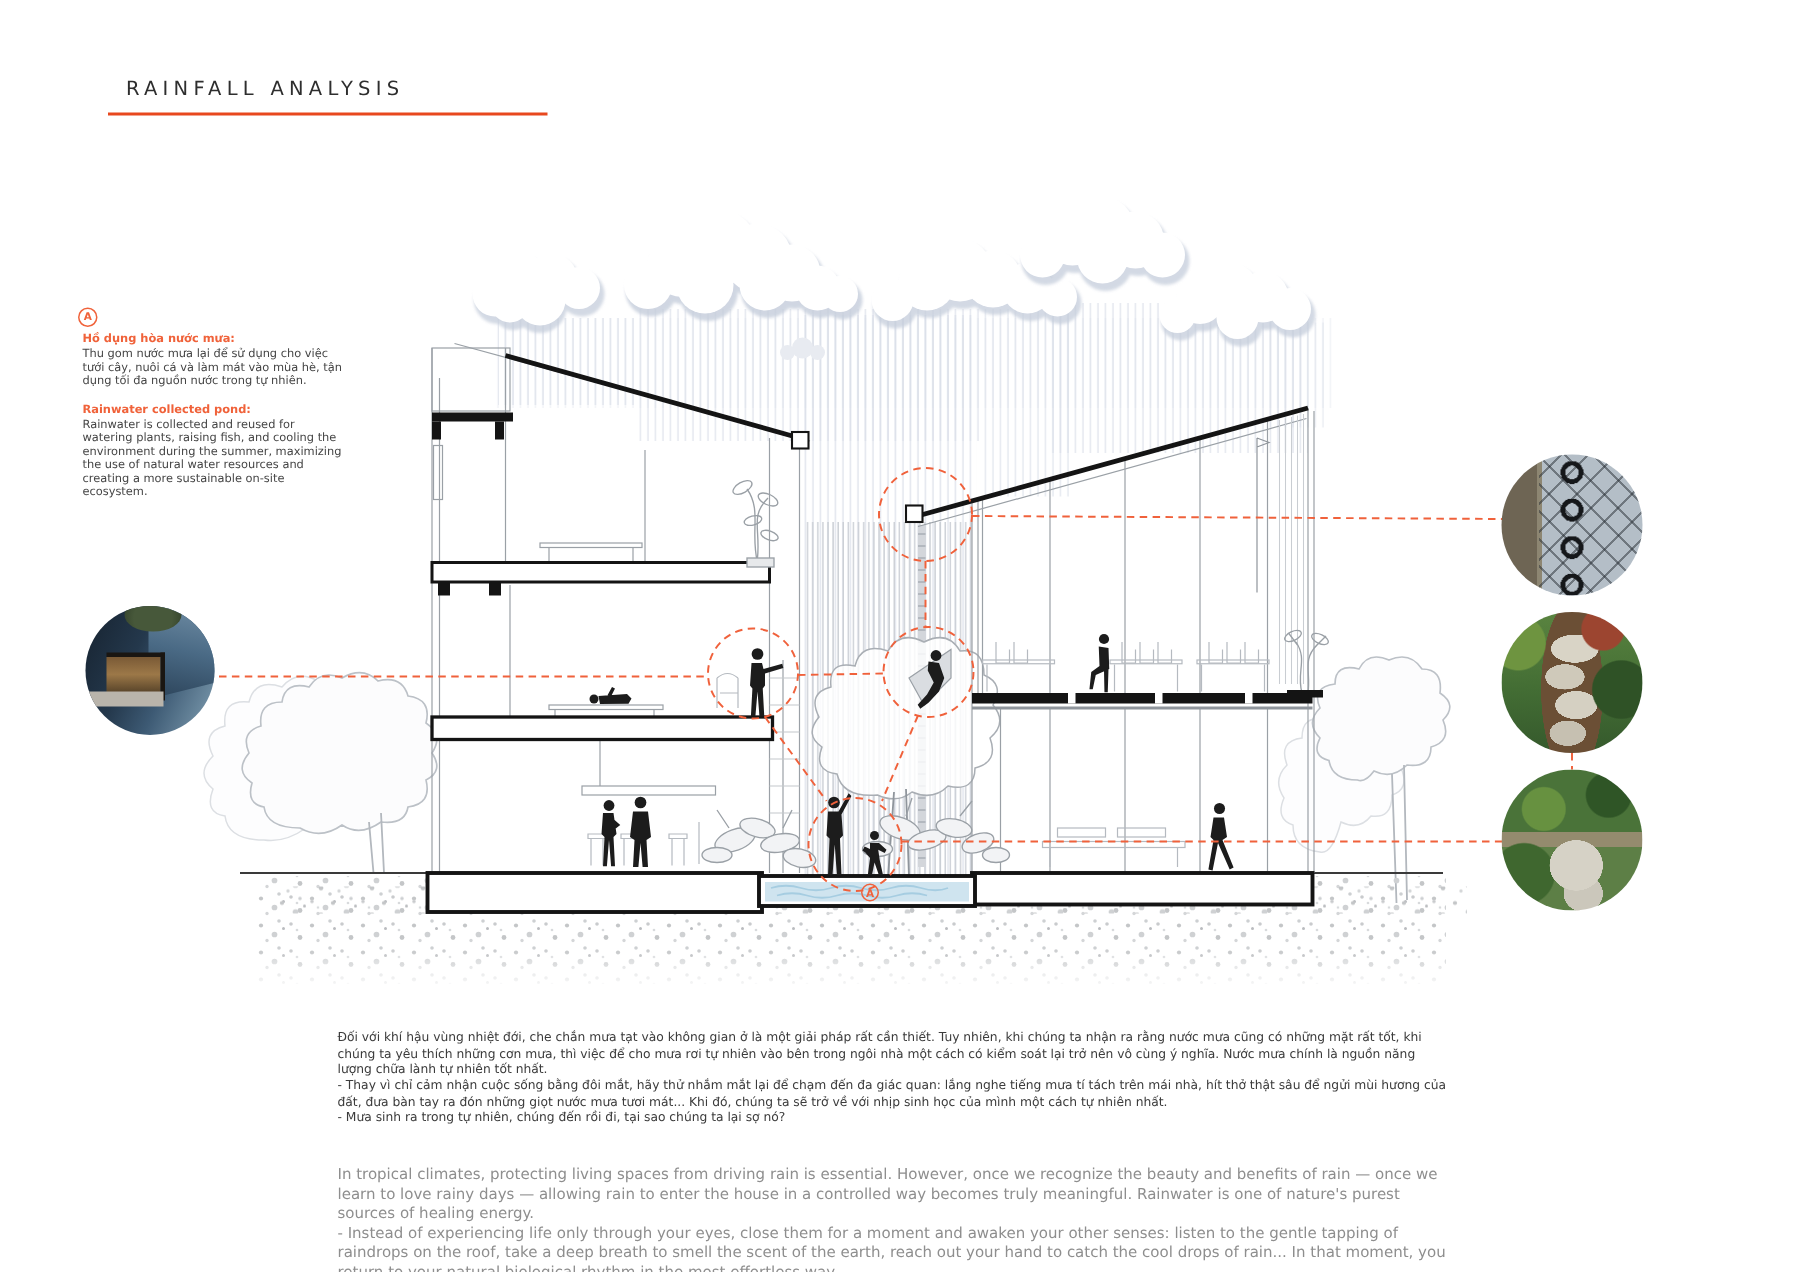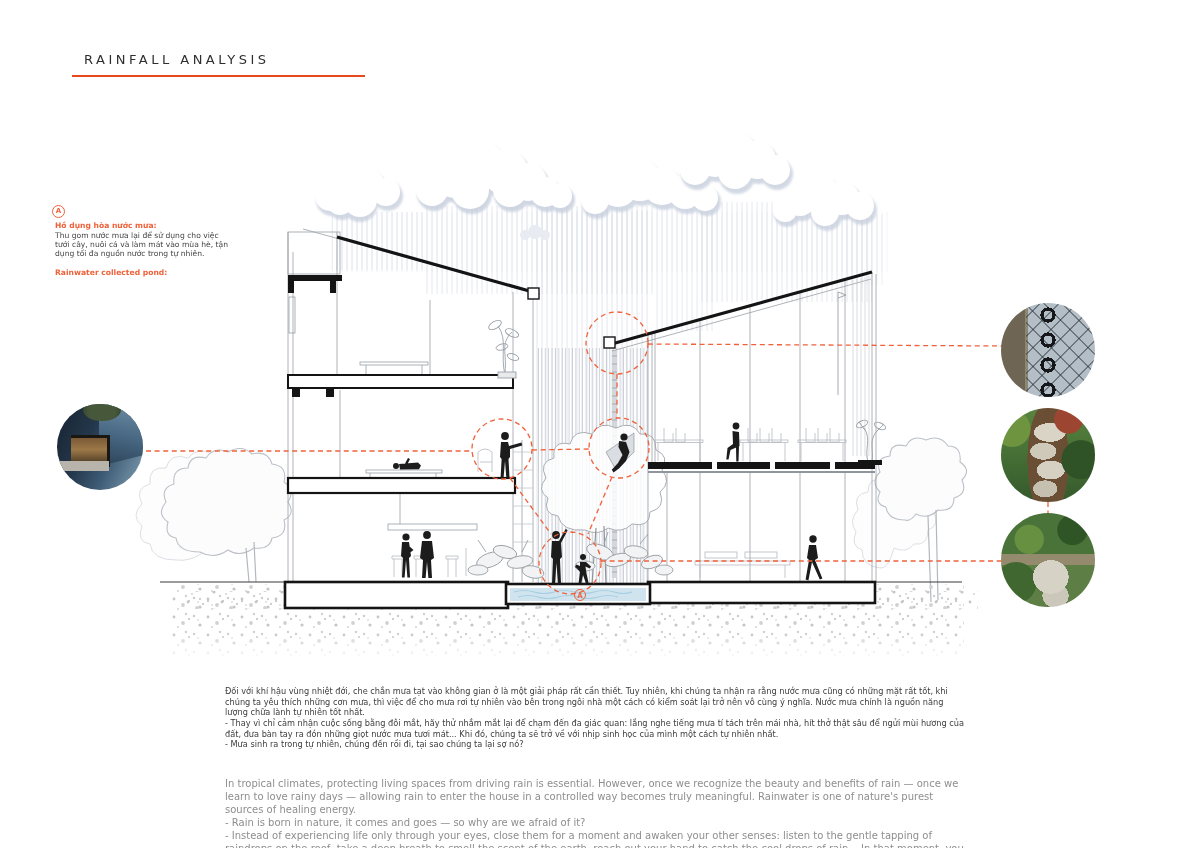--- a/index.html
+++ b/index.html
@@ -430,30 +430,30 @@
 </svg>
 
 <div class="abs page-title" data-name="page-title">RAINFALL ANALYSIS</div>
 <div class="abs title-rule" data-name="title-underline"></div>
 
 <div class="abs marker-a" data-name="legend-marker-a">A</div>
 <div class="abs legend" data-name="legend-block">
   <p class="hd" data-name="legend-heading-vi">Hồ dụng hòa nước mưa:</p>
   <p class="bd" data-name="legend-body-vi">Thu gom nước mưa lại để sử dụng cho việc tưới cây, nuôi cá và làm mát vào mùa hè, tận dụng tối đa nguồn nước trong tự nhiên.</p>
   <p class="hd" data-name="legend-heading-en">Rainwater collected pond:</p>
+  <p class="bd" data-name="legend-body-en">Rainwater is collected and reused for watering plants, raising fish, and cooling the environment during the summer, maximizing the use of natural water resources and creating a more sustainable on-site ecosystem.</p>
 </div>
 
 <div class="abs para-vi" data-name="footer-paragraph-vi">
   <div data-name="footer-vi-text">Đối với khí hậu vùng nhiệt đới, che chắn mưa tạt vào không gian ở là một giải pháp rất cần thiết. Tuy nhiên, khi chúng ta nhận ra rằng nước mưa cũng có những mặt rất tốt, khi chúng ta yêu thích những cơn mưa, thì việc để cho mưa rơi tự nhiên vào bên trong ngôi nhà một cách có kiểm soát lại trở nên vô cùng ý nghĩa. Nước mưa chính là nguồn năng lượng chữa lành tự nhiên tốt nhất.</div>
   <div data-name="footer-vi-bullet-2">- Thay vì chỉ cảm nhận cuộc sống bằng đôi mắt, hãy thử nhắm mắt lại để chạm đến đa giác quan: lắng nghe tiếng mưa tí tách trên mái nhà, hít thở thật sâu để ngửi mùi hương của đất, đưa bàn tay ra đón những giọt nước mưa tươi mát... Khi đó, chúng ta sẽ trở về với nhịp sinh học của mình một cách tự nhiên nhất.</div>
   <div data-name="footer-vi-bullet-1">- Mưa sinh ra trong tự nhiên, chúng đến rồi đi, tại sao chúng ta lại sợ nó?</div>
 </div>
 <div class="abs para-en" data-name="footer-paragraph-en">
   <div data-name="footer-en-text">In tropical climates, protecting living spaces from driving rain is essential. However, once we recognize the beauty and benefits of rain — once we learn to love rainy days — allowing rain to enter the house in a controlled way becomes truly meaningful. Rainwater is one of nature's purest sources of healing energy.</div>
-  <div data-name="footer-en-bullet-1">- Rain is born in nature, it comes and goes — so why are we afraid of it?</div>
   <div data-name="footer-en-bullet-2">- Instead of experiencing life only through your eyes, close them for a moment and awaken your other senses: listen to the gentle tapping of raindrops on the roof, take a deep breath to smell the scent of the earth, reach out your hand to catch the cool drops of rain... In that moment, you return to your natural biological rhythm in the most effortless way.</div>
 </div>
 
 <div class="abs photo photo-left" data-name="night-facade-photo">
   <div class="pl-glass" data-name="glass-facade-detail"></div>
   <div class="pl-room" data-name="interior-detail"></div>
   <div class="pl-band" data-name="balcony-detail"></div>
   <div class="pl-plant" data-name="plant-detail"></div>
 </div>
 <div class="abs photo photo-1" data-name="rain-chain-photo">

